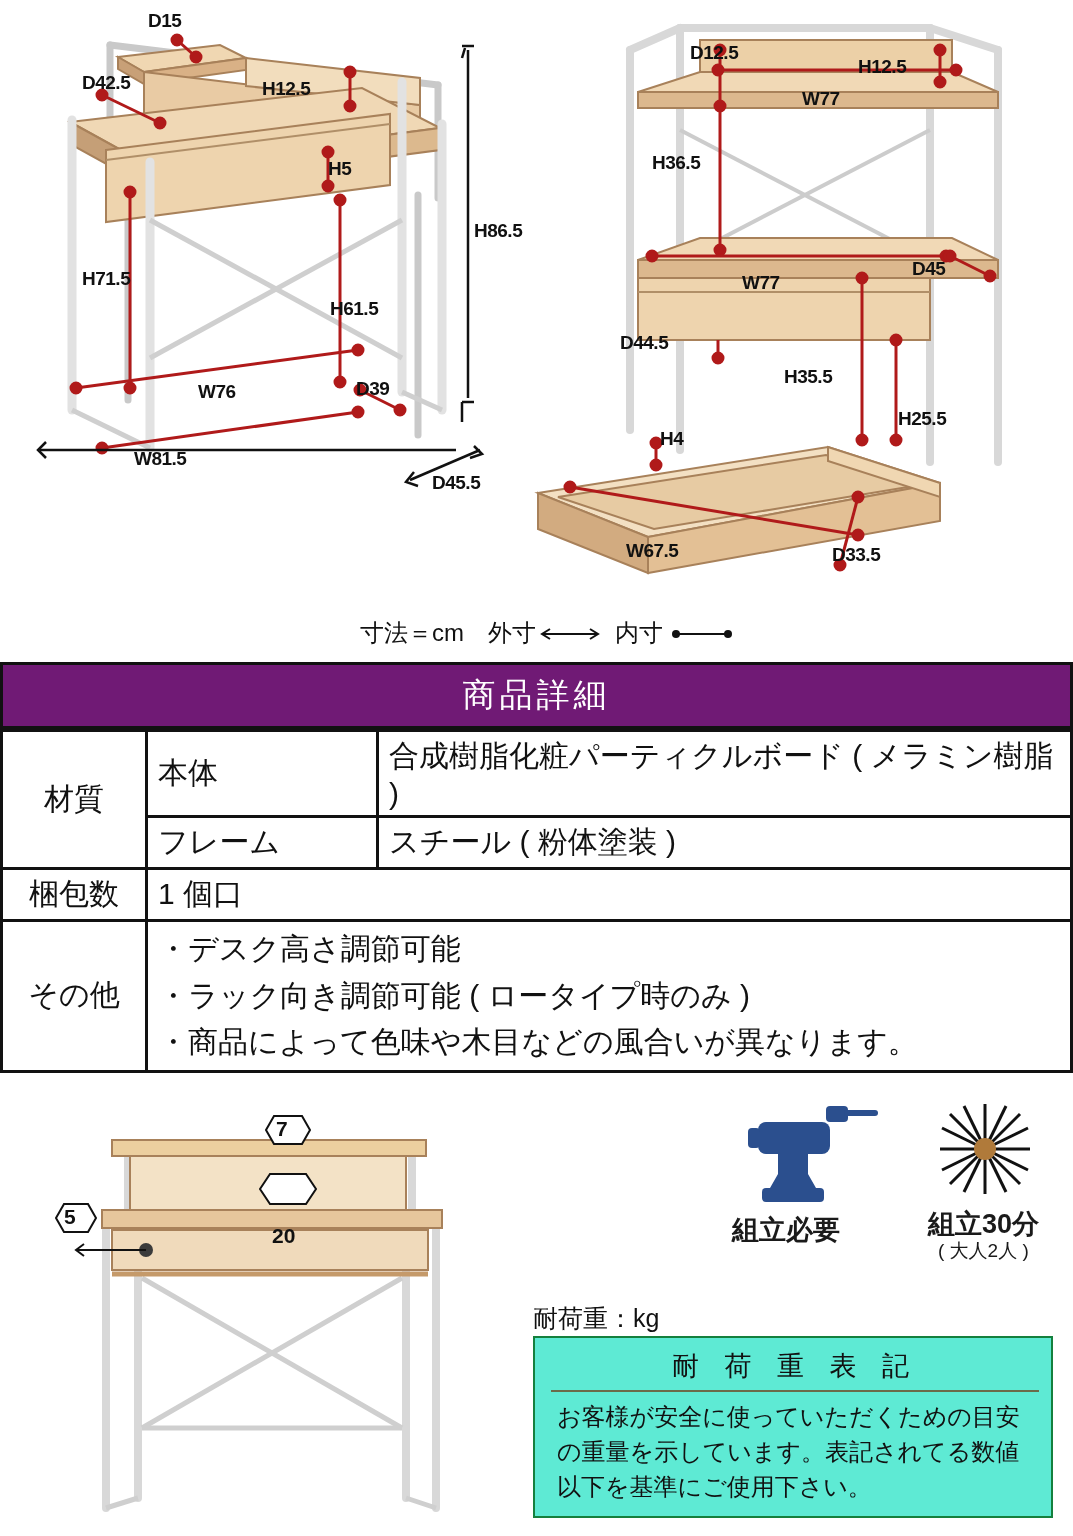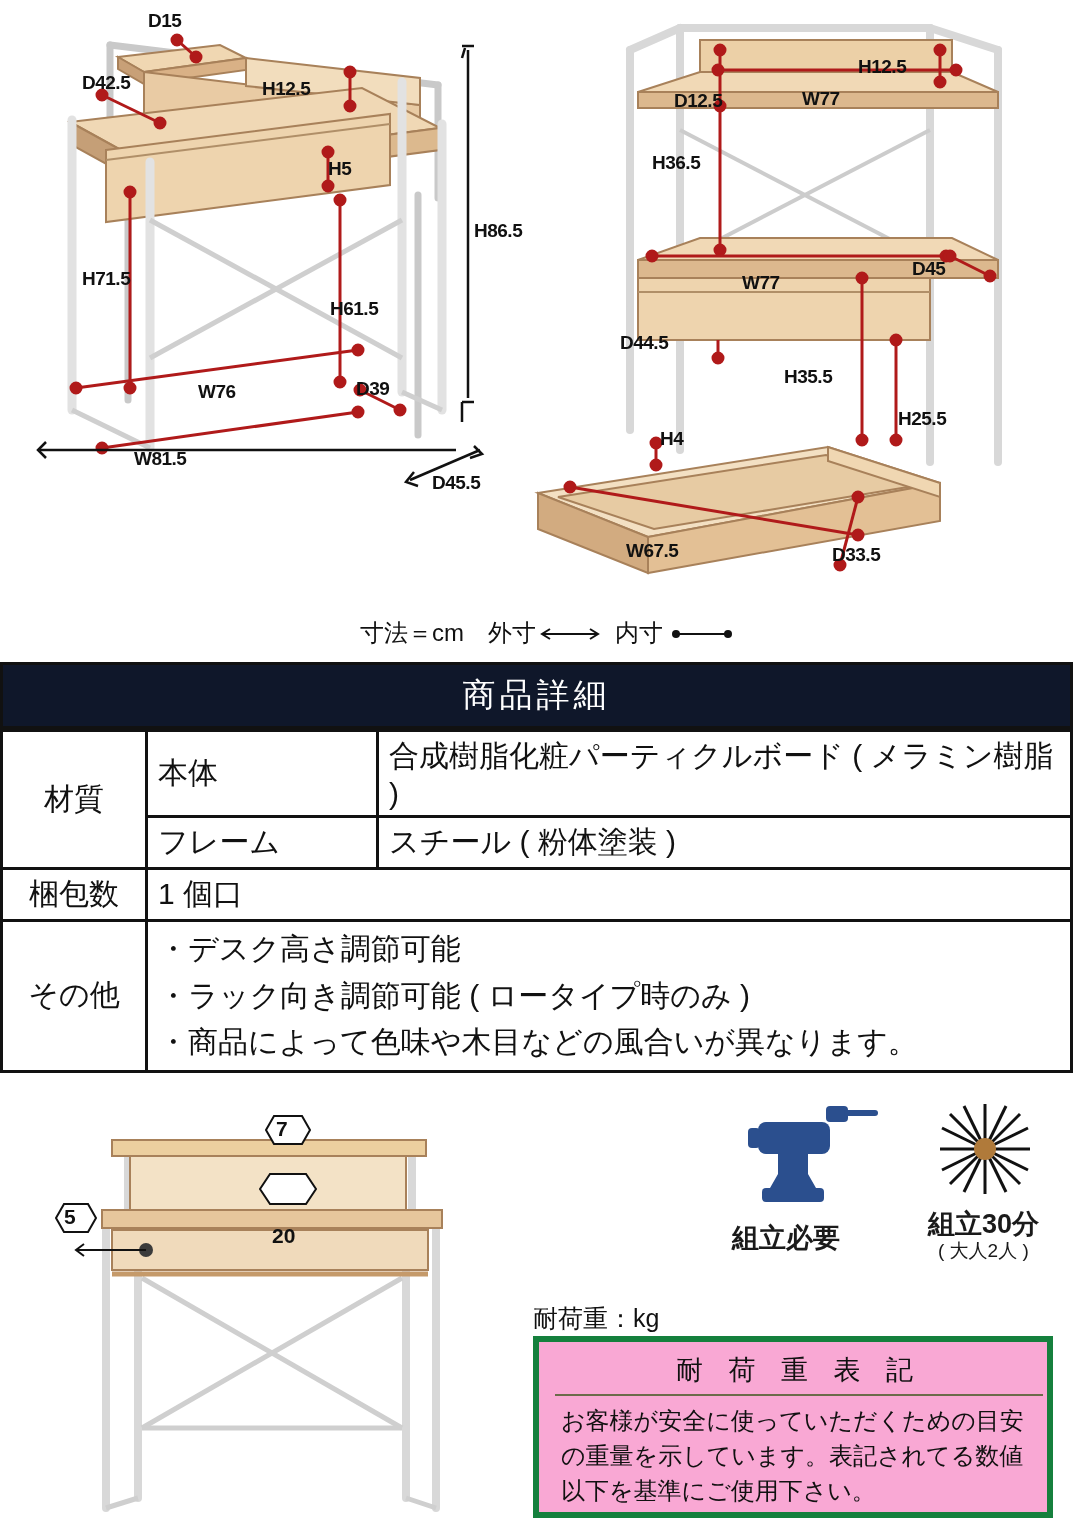--- a/index.html
+++ b/index.html
@@ -34,21 +34,21 @@
   }
   table.detail td,table.detail th{
     border:3px solid #111;
     padding:4px 10px;
     font-size:30px;
     color:#111;
     font-weight:400;
     vertical-align:middle;
   }
   .detail-title{
-    background:#0f172a;
+    background:#701a75;
     color:#fff;
     text-align:center;
     font-size:33px;
     font-weight:400;
     letter-spacing:4px;
     padding:8px 0;
     border:3px solid #111;
   }
   .c1{width:122px;text-align:center;}
   .c2{width:208px;}
@@ -70,23 +70,23 @@
   }
   .load-note{
     position:absolute;
     left:533px;top:1302px;
     font-size:25px;color:#111;
   }
   .load-box{
     position:absolute;
     left:533px;top:1336px;
     width:520px;height:182px;
-    border:6px solid #15803d;
+    border:2px solid #15803d;
     box-sizing:border-box;
-    background:#f9a8d4;
+    background:#5eead4;
   }
   .load-box-title{
     position:absolute;left:0;top:10px;width:520px;
     text-align:center;font-size:27px;letter-spacing:9px;color:#111;
   }
   .load-box-rule{
     position:absolute;left:16px;top:52px;width:488px;height:2px;background:#6b6b4a;
   }
   .load-box-text{
     position:absolute;left:22px;top:62px;width:480px;
@@ -280,21 +280,21 @@
         <circle cx="118" cy="348" r="5"></circle>
       <path d="M262 268 L262 430"></path>
         <circle cx="262" cy="268" r="5"></circle>
         <circle cx="262" cy="430" r="5"></circle>
       <path d="M296 330 L296 430"></path>
         <circle cx="296" cy="330" r="5"></circle>
         <circle cx="296" cy="430" r="5"></circle>
     </g>
   </svg>
 
-  <div class="dim" style="left:674px;top:42px;margin-top:48px;">D12.5</div>
+  <div class="dim" style="left:690px;top:42px;">D12.5</div>
   <div class="dim" style="left:858px;top:56px;">H12.5</div>
   <div class="dim" style="left:802px;top:88px;">W77</div>
   <div class="dim" style="left:652px;top:152px;">H36.5</div>
   <div class="dim" style="left:742px;top:272px;">W77</div>
   <div class="dim" style="left:912px;top:258px;">D45</div>
   <div class="dim" style="left:620px;top:332px;">D44.5</div>
   <div class="dim" style="left:784px;top:366px;">H35.5</div>
   <div class="dim" style="left:898px;top:392px;margin-top:16px;">H25.5</div>
 
   <svg width="420" height="190" style="left:528px;top:425px;">
@@ -413,21 +413,21 @@
   <div class="part-num" style="left:64px;top:1205px;">5</div>
 
   <svg width="160" height="110" style="left:730px;top:1100px;">
     <rect x="28" y="22" width="72" height="32" rx="8" fill="#2b4f8e"></rect>
     <rect x="96" y="6" width="22" height="16" rx="4" fill="#2b4f8e"></rect>
     <rect x="114" y="10" width="34" height="6" rx="3" fill="#2b4f8e"></rect>
     <path d="M48 54 L48 74 L40 88 L86 88 L78 74 L78 54 Z" fill="#2b4f8e"></path>
     <rect x="32" y="88" width="62" height="14" rx="4" fill="#2b4f8e"></rect>
     <rect x="18" y="28" width="12" height="20" rx="4" fill="#2b4f8e"></rect>
   </svg>
-  <div class="icon-label" style="left:732px;top:1212px;margin-top:8px;">組立必要</div>
+  <div class="icon-label" style="left:732px;top:1212px;">組立必要</div>
 
   <svg width="130" height="110" style="left:920px;top:1098px;">
     <g stroke="#111" stroke-width="3">
       <line x1="65" y1="6" x2="65" y2="96"></line>
       <line x1="20" y1="51" x2="110" y2="51"></line>
       <line x1="30" y1="16" x2="100" y2="86"></line>
       <line x1="100" y1="16" x2="30" y2="86"></line>
       <line x1="44" y1="8" x2="86" y2="94"></line>
       <line x1="86" y1="8" x2="44" y2="94"></line>
       <line x1="22" y1="30" x2="108" y2="72"></line>

